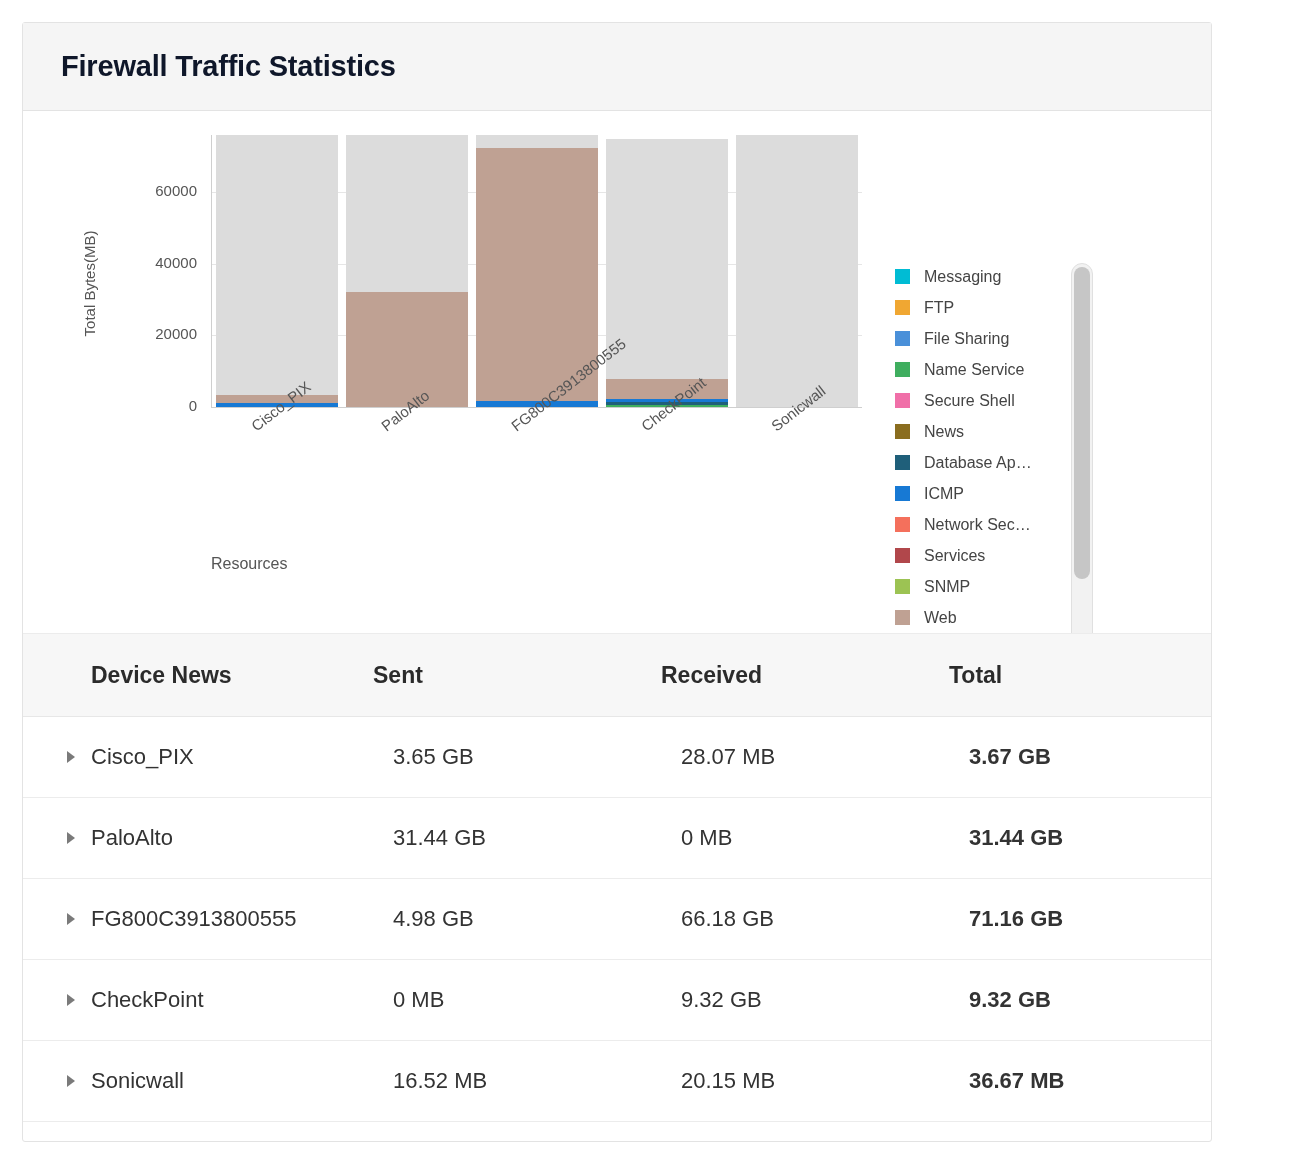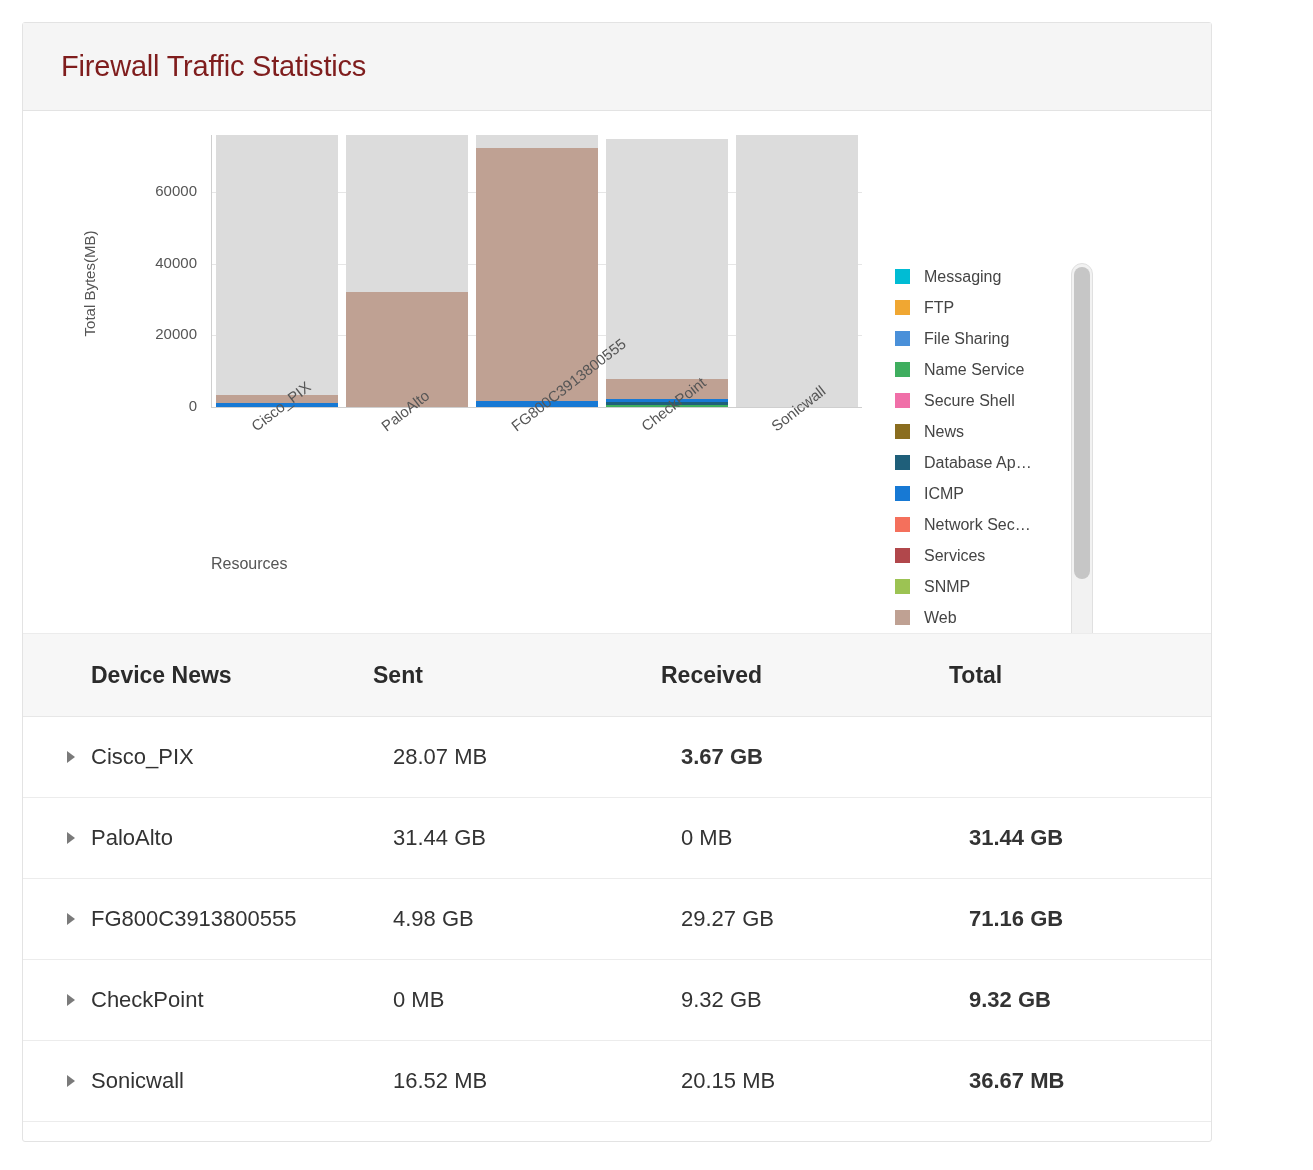--- a/index.html
+++ b/index.html
@@ -30,22 +30,22 @@
     height: 88px;
     background: #f5f5f5;
     border-bottom: 1px solid #e3e3e3;
     display: flex;
     align-items: center;
     padding-left: 38px;
     box-sizing: border-box;
   }
   .card-title {
     font-size: 29px;
-    color: #7f1d1d;
-    font-weight: normal;
+    color: #0f172a;
+    font-weight: bold;
     letter-spacing: -0.2px;
   }
 
   
   .chart-area {
     position: relative;
     height: 500px;
   }
   .plot-wrap {
     position: absolute;
@@ -355,39 +355,40 @@
         <div class="c-sent th">Sent</div>
         <div class="c-recv th">Received</div>
         <div class="c-total th">Total</div>
       </div>
       <div id="tbody">
           <div class="trow">
             <div class="c-caret">
               <div class="caret"></div>
             </div>
             <div class="c-name name td">Cisco_PIX</div>
+            <div class="c-sent td">3.65 GB</div>
             <div class="c-recv td">28.07 MB</div>
             <div class="c-total td">3.67 GB</div>
           </div>
           <div class="trow">
             <div class="c-caret">
               <div class="caret"></div>
             </div>
             <div class="c-name name td">PaloAlto</div>
             <div class="c-sent td">31.44 GB</div>
             <div class="c-recv td">0 MB</div>
             <div class="c-total td">31.44 GB</div>
           </div>
           <div class="trow">
             <div class="c-caret">
               <div class="caret"></div>
             </div>
             <div class="c-name name td">FG800C3913800555</div>
             <div class="c-sent td">4.98 GB</div>
-            <div class="c-recv td">29.27 GB</div>
+            <div class="c-recv td">66.18 GB</div>
             <div class="c-total td">71.16 GB</div>
           </div>
           <div class="trow">
             <div class="c-caret">
               <div class="caret"></div>
             </div>
             <div class="c-name name td">CheckPoint</div>
             <div class="c-sent td">0 MB</div>
             <div class="c-recv td">9.32 GB</div>
             <div class="c-total td">9.32 GB</div>

